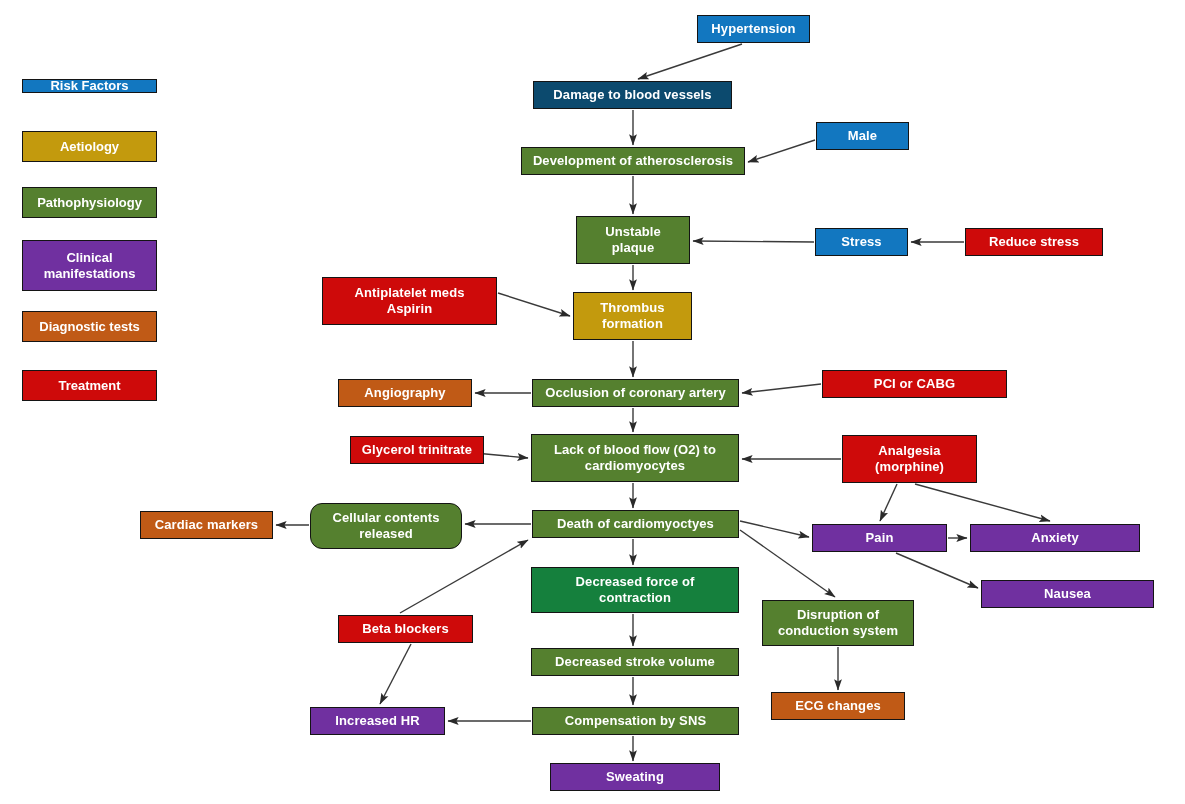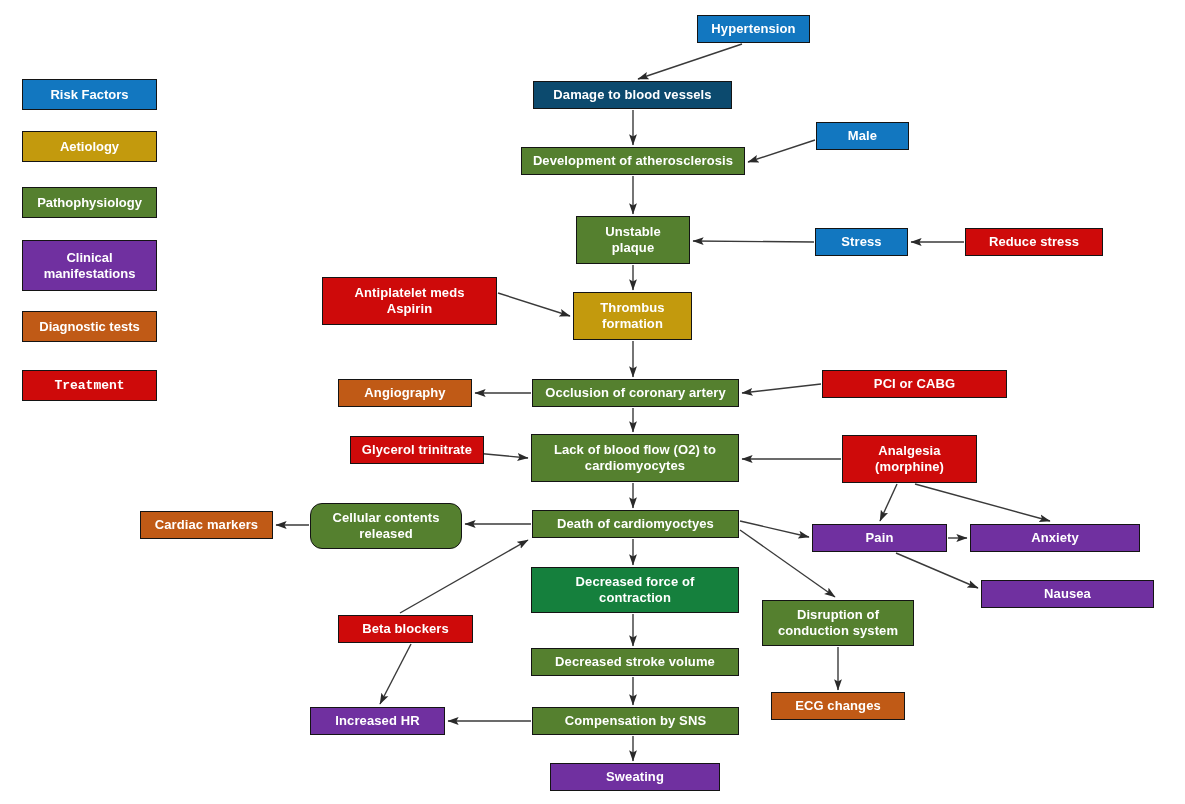--- a/index.html
+++ b/index.html
@@ -102,36 +102,36 @@
         <line x1="633" y1="539" x2="633" y2="565" stroke="#3A3A3A" stroke-width="1.4" marker-end="url(#arrowhead)"></line>
         <line x1="838" y1="647" x2="838" y2="690" stroke="#3A3A3A" stroke-width="1.4" marker-end="url(#arrowhead)"></line>
         <line x1="633" y1="614" x2="633" y2="646" stroke="#3A3A3A" stroke-width="1.4" marker-end="url(#arrowhead)"></line>
         <line x1="633" y1="677" x2="633" y2="705" stroke="#3A3A3A" stroke-width="1.4" marker-end="url(#arrowhead)"></line>
         <line x1="531" y1="721" x2="448" y2="721" stroke="#3A3A3A" stroke-width="1.4" marker-end="url(#arrowhead)"></line>
         <line x1="633" y1="736" x2="633" y2="761" stroke="#3A3A3A" stroke-width="1.4" marker-end="url(#arrowhead)"></line>
       </g>
   </svg>
 
   <div id="legend-group">
-      <div class="legend-box" style="left: 22px; top: 79px; width: 135px; height: 31px; background: rgb(18, 119, 192);">
+      <div class="legend-box" style="left: 22px; top: 79px; width: 135px; height: 14px; background: rgb(18, 119, 192);">
         <span>Risk Factors</span>
       </div>
       <div class="legend-box" style="left: 22px; top: 131px; width: 135px; height: 31px; background: rgb(195, 154, 13); align-items: center;">
         <span>Aetiology</span>
       </div>
       <div class="legend-box" style="left: 22px; top: 187px; width: 135px; height: 31px; background: rgb(85, 128, 47);">
         <span>Pathophysiology</span>
       </div>
       <div class="legend-box" style="left: 22px; top: 240px; width: 135px; height: 51px; background: rgb(112, 48, 160);">
         <span>Clinical<br>manifestations</span>
       </div>
       <div class="legend-box" style="left: 22px; top: 311px; width: 135px; height: 31px; background: rgb(192, 90, 22);">
         <span>Diagnostic tests</span>
       </div>
-      <div class="legend-box" style="left: 22px; top: 370px; width: 135px; height: 31px; background: rgb(206, 10, 10); font-family: Liberation Mono, monospace;">
+      <div class="legend-box" style="left: 22px; top: 370px; width: 135px; height: 31px; background: rgb(206, 10, 10);">
         <span>Treatment</span>
       </div>
     </div>
   <div id="nodes-group">
       <div class="node" style="left: 697px; top: 15px; width: 113px; height: 28px; background: rgb(18, 119, 192);">
         <span>Hypertension</span>
       </div>
       <div class="node" style="left: 533px; top: 81px; width: 199px; height: 28px; background: #0c4a6e;">
         <span>Damage to blood vessels</span>
       </div>

